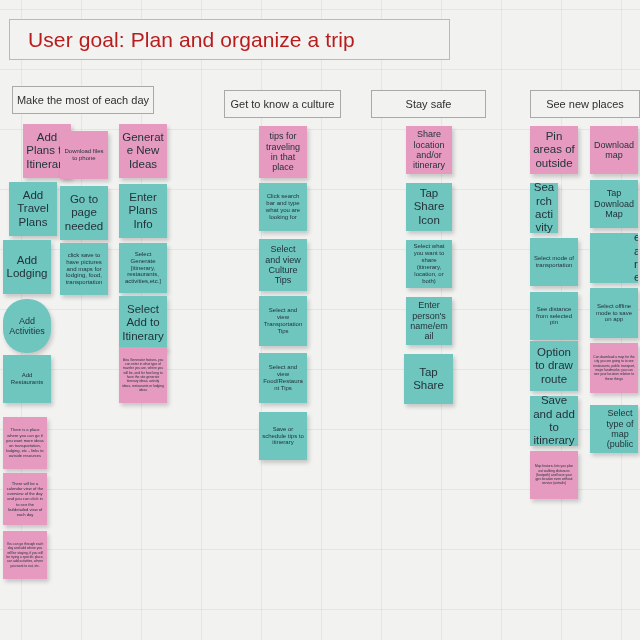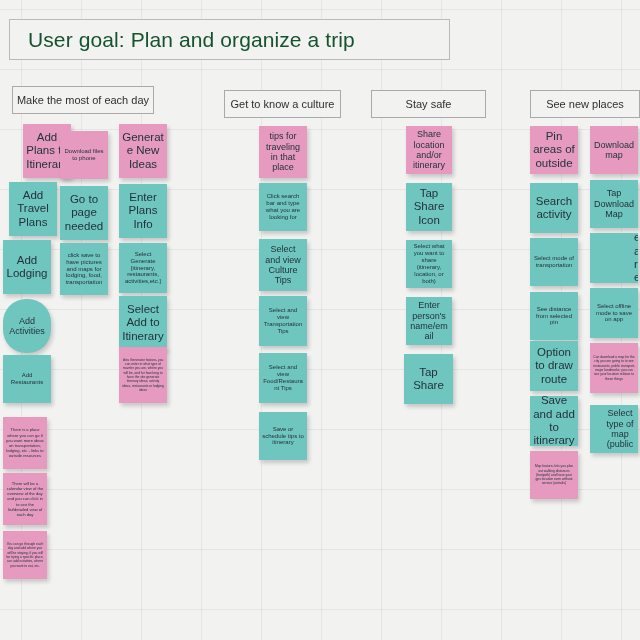--- a/index.html
+++ b/index.html
@@ -23,21 +23,21 @@
   
   .title-banner {
     position: absolute;
     left: 9px; top: 19px;
     width: 441px; height: 41px;
     background: #f2f2f1;
     border: 1px solid #b9b9b9;
     display: flex; align-items: center;
     padding-left: 18px;
     font-size: 21px;
-    color: #14532d;
+    color: #b91c1c;
     letter-spacing: 0.1px;
   }
   
   .cat {
     position: absolute;
     height: 28px;
     background: #f2f2f1;
     border: 1px solid #a9a9a9;
     display: flex; align-items: center; justify-content: center;
     font-size: 11px;
@@ -168,21 +168,21 @@
       </div>
       <div class="note teal fs-md" style="left: 406px; top: 297px; width: 46px; height: 48px;">
         <span>Enter person's name/email</span>
       </div>
       <div class="note teal fs-lg" style="left: 404px; top: 354px; width: 49px; height: 50px;">
         <span>Tap Share</span>
       </div>
       <div class="note pink fs-lg" style="left: 530px; top: 126px; width: 48px; height: 48px;">
         <span>Pin areas of outside</span>
       </div>
-      <div class="note teal fs-lg" style="left: 530px; top: 183px; width: 48px; height: 50px; justify-content: center;">
+      <div class="note teal fs-lg" style="left: 530px; top: 183px; width: 28px; height: 50px; justify-content: center;">
         <span>Search activity</span>
       </div>
       <div class="note teal fs-sm" style="left: 530px; top: 238px; width: 48px; height: 48px;">
         <span>Select mode of transportation</span>
       </div>
       <div class="note teal fs-sm" style="left: 530px; top: 292px; width: 48px; height: 48px;">
         <span>See distance from selected pin</span>
       </div>
       <div class="note teal fs-lg" style="left: 530px; top: 341px; width: 48px; height: 50px;">
         <span>Option to draw route</span>

